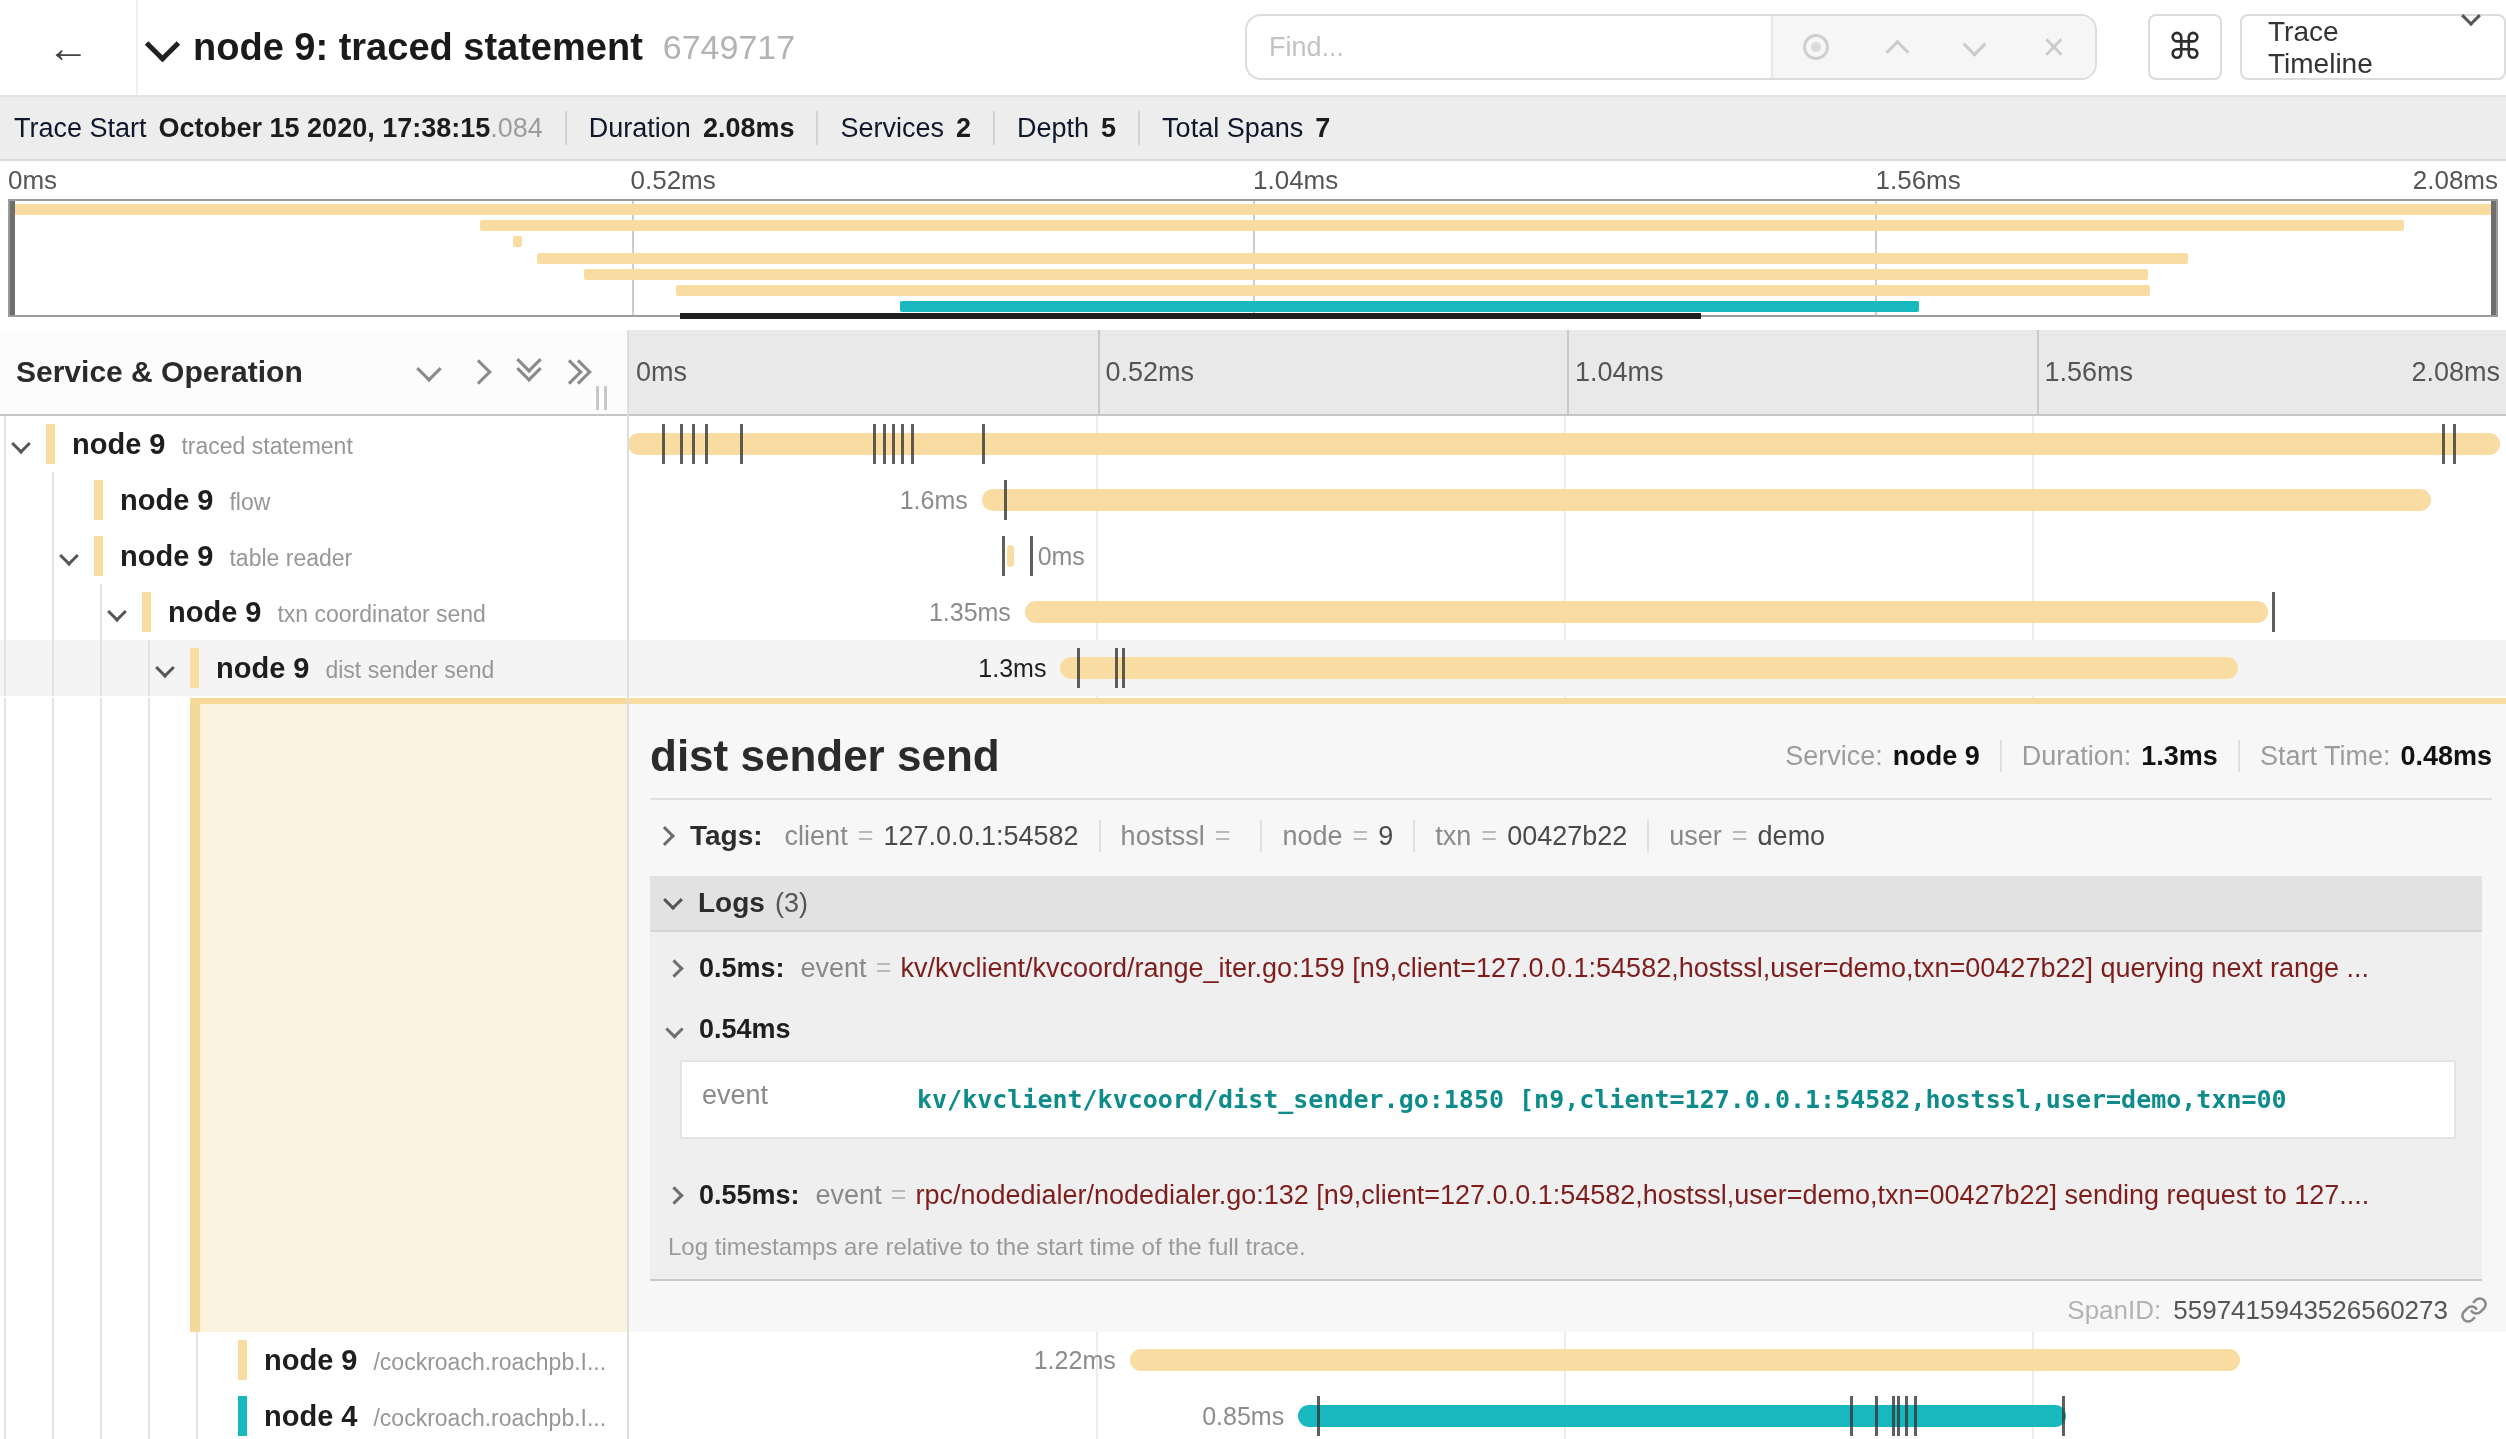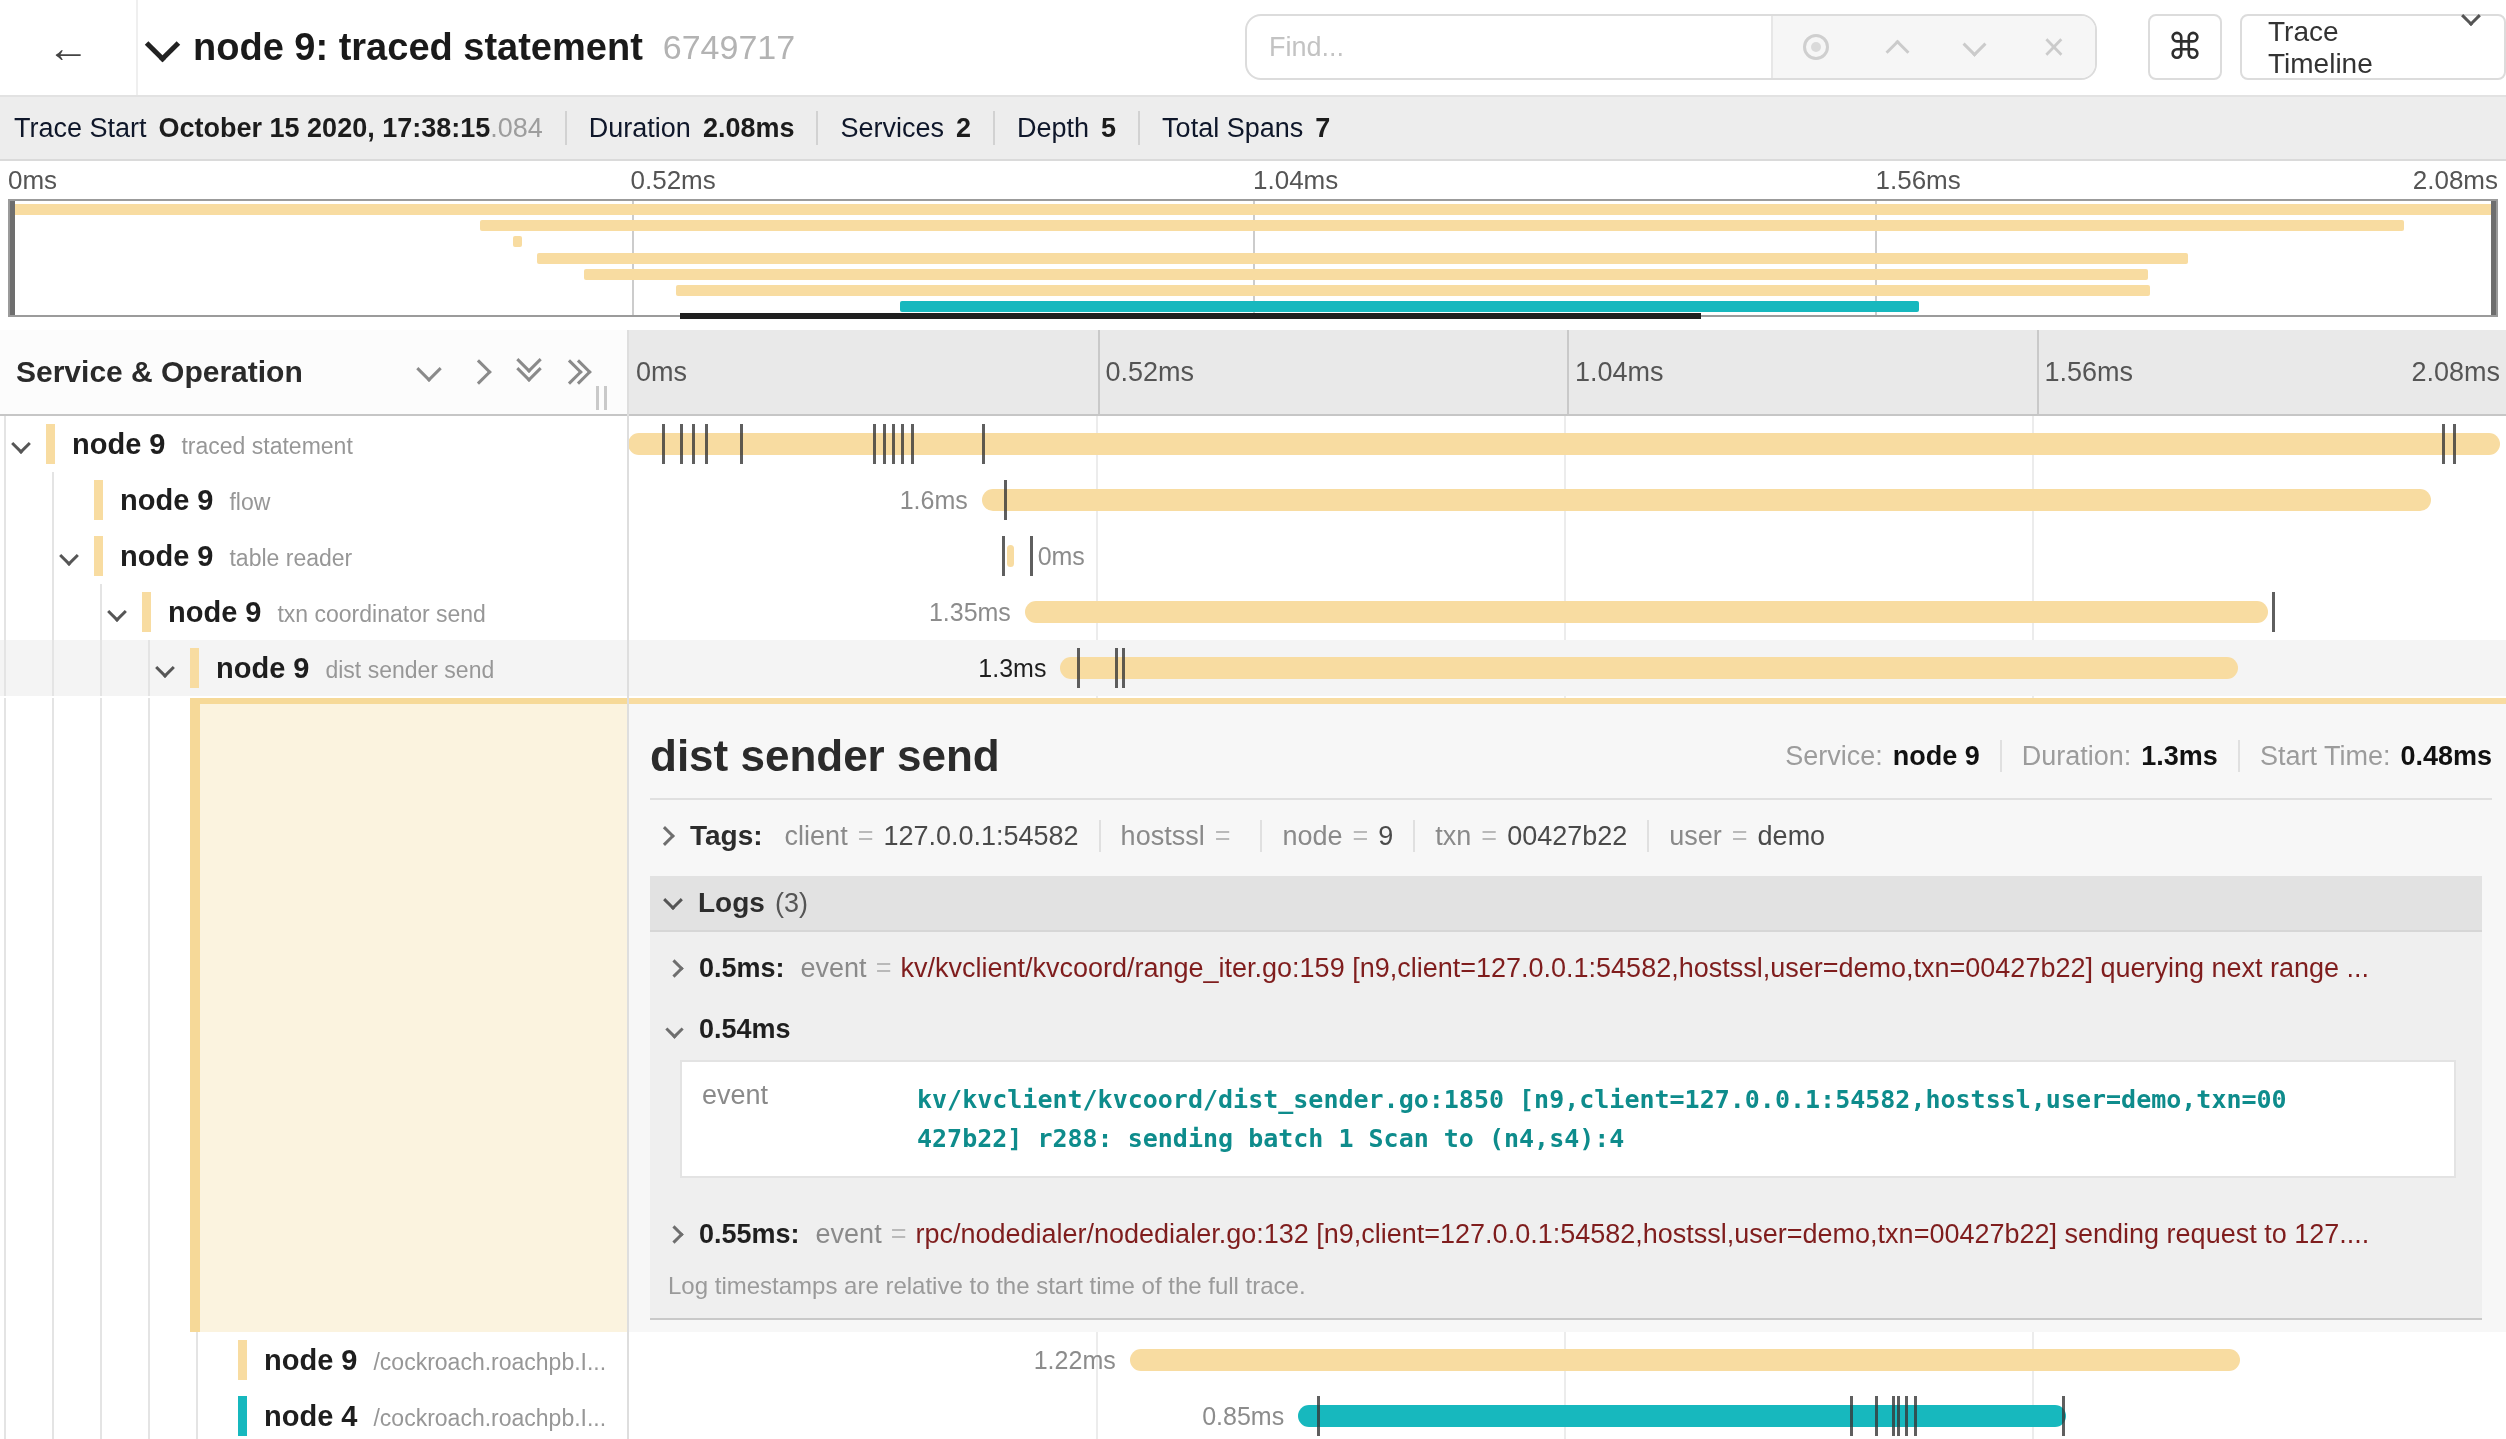--- a/index.html
+++ b/index.html
@@ -398,21 +398,21 @@
             <span class="log-key">event</span>
             <span class="log-eq">=</span>
             <span class="log-val">kv/kvclient/kvcoord/range_iter.go:159 [n9,client=127.0.0.1:54582,hostssl,user=demo,txn=00427b22] querying next range ...</span>
           </div>
           <div class="log-line" style="height:58px">
             <span class="log-chev d"></span>
             <span class="log-time">0.54ms</span>
           </div>
           <div class="log-kv-box">
             <span class="kv-key">event</span>
-            <span class="kv-val"><span>kv/kvclient/kvcoord/dist_sender.go:1850 [n9,client=127.0.0.1:54582,hostssl,user=demo,txn=00</span><br><span>427b22] r288: sending batch 1 Scan to (n4,s4):4</span></span>
+            <span class="kv-val"><span>kv/kvclient/kvcoord/dist_sender.go:1850 [n9,client=127.0.0.1:54582,hostssl,user=demo,txn=00</span><br></span>
           </div>
           <div class="log-line">
             <span class="log-chev r"></span>
             <span class="log-time">0.55ms:</span>
             <span class="log-key">event</span>
             <span class="log-eq">=</span>
             <span class="log-val">rpc/nodedialer/nodedialer.go:132 [n9,client=127.0.0.1:54582,hostssl,user=demo,txn=00427b22] sending request to 127....</span>
           </div>
           <div class="logs-foot">Log timestamps are relative to the start time of the full trace.</div>
         </div>

